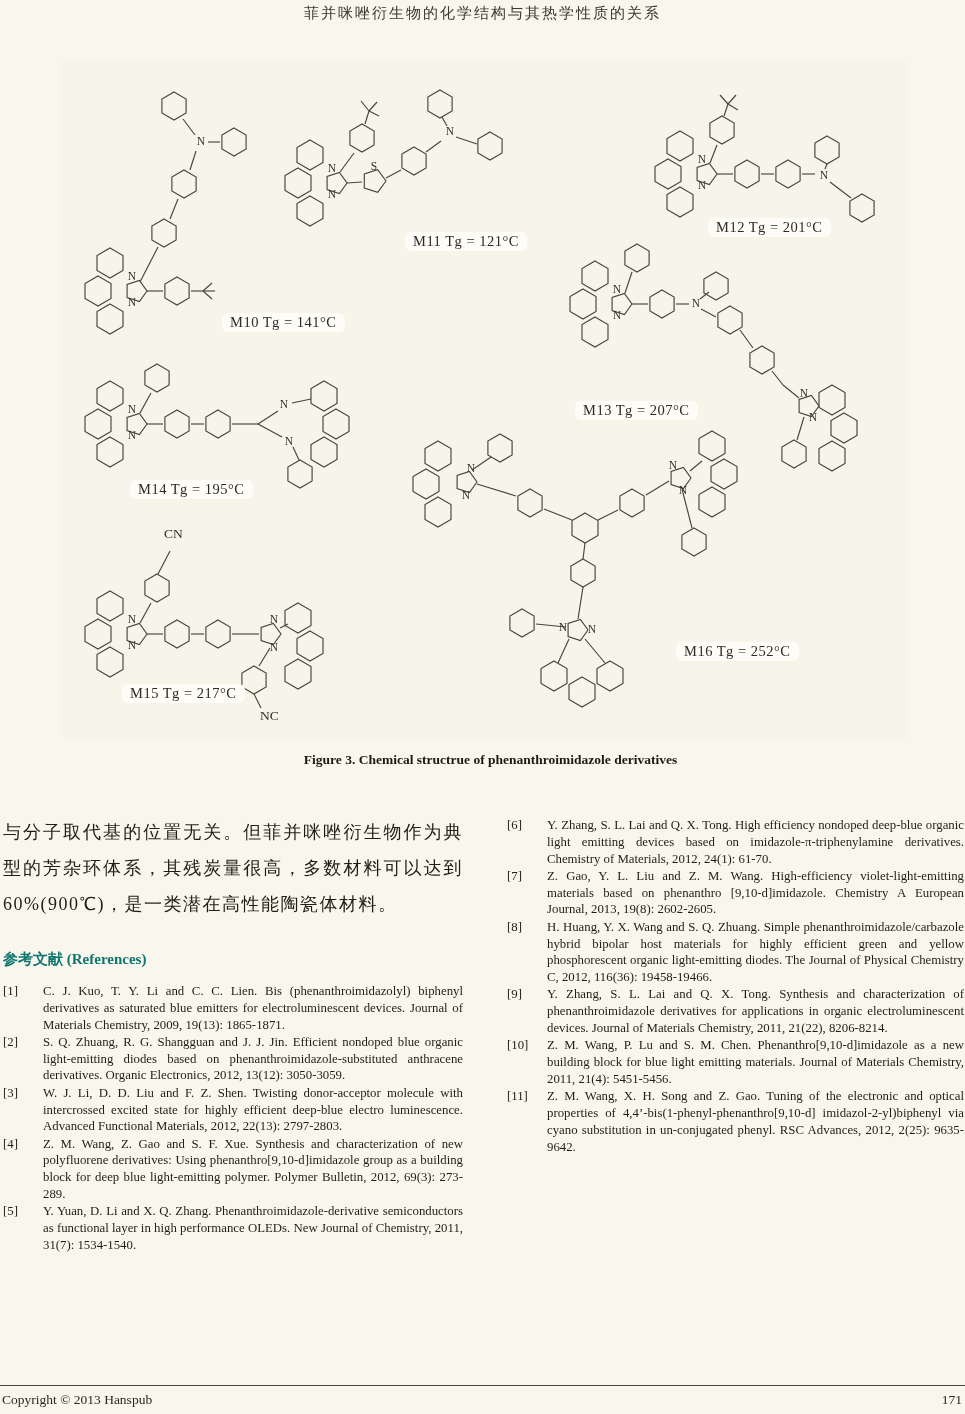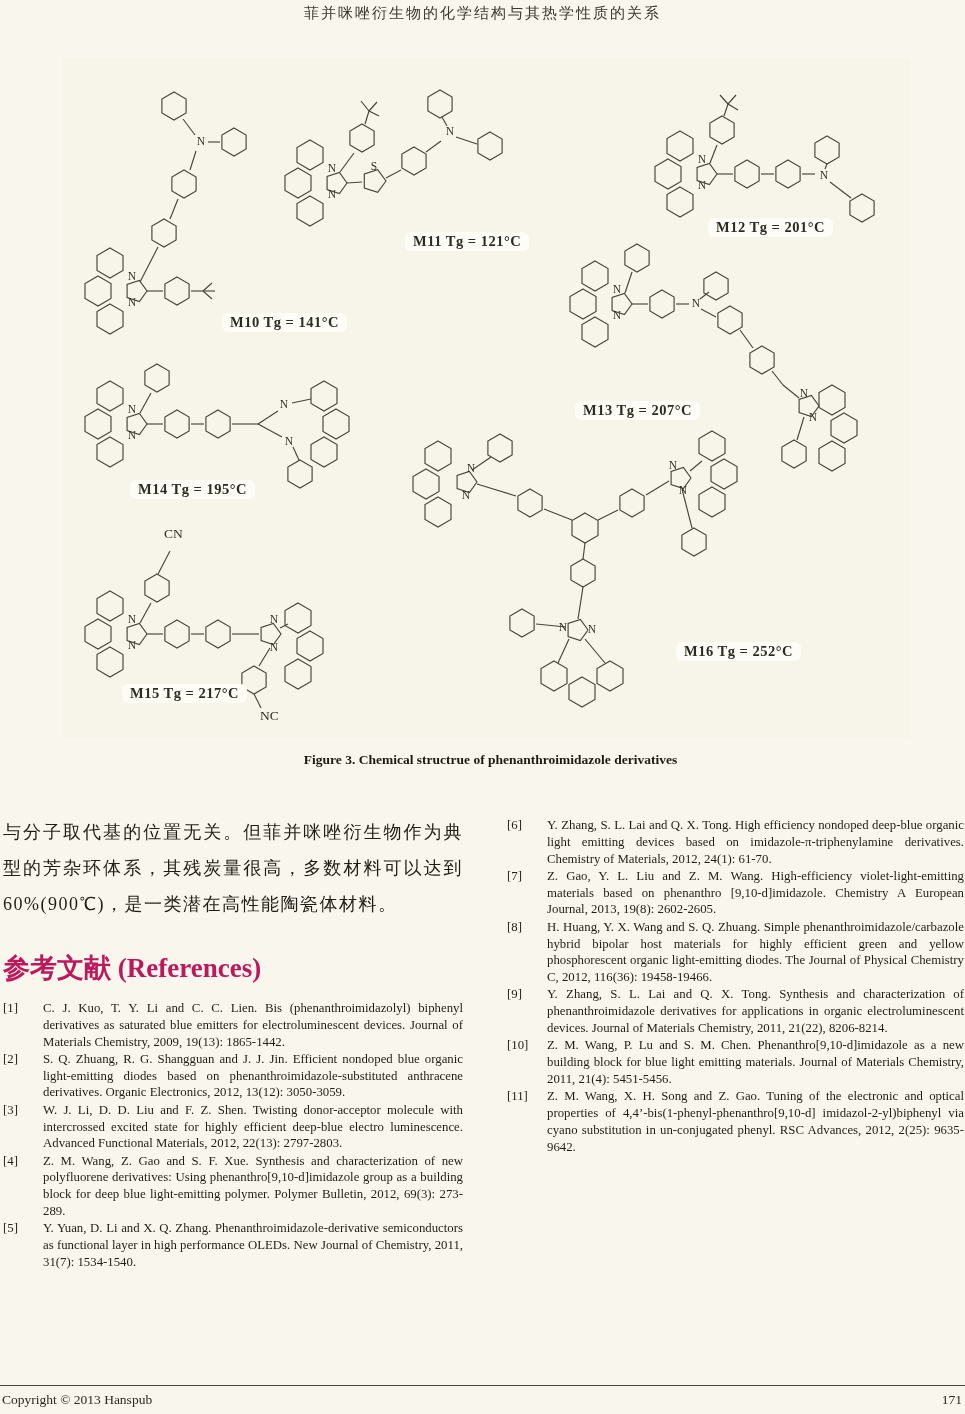--- a/index.html
+++ b/index.html
@@ -20,39 +20,38 @@
   .figure{
     position:absolute;left:62px;top:58px;width:848px;height:680px;
     background:#f7f4ea;
   }
   .figure svg{position:absolute;left:0;top:0;}
   .mol-label{
     position:absolute;
     font-size:14.5px;color:#2e2b23;letter-spacing:0.5px;
     background:#fdfcf6;border-radius:6px;padding:1px 8px;
     white-space:nowrap;
-    font-weight:bold;
   }
   .sub-label{
     position:absolute;font-size:13.5px;color:#2e2b23;
     background:transparent;white-space:nowrap;
   }
   .caption{position:absolute;left:0;top:752px;width:100%;text-align:center;}
   .caption .en{font-weight:bold;font-size:13.5px;color:#1d1a14;padding-left:16px;}
   .caption .zh{font-weight:bold;font-size:14.5px;margin-top:3px;color:#1d1a14;}
   
   .col-left{position:absolute;left:3px;top:814px;width:460px;}
   .col-right{position:absolute;left:507px;top:817px;width:457px;}
   .zh-para{
     font-size:18px;line-height:36px;text-align:justify;
     letter-spacing:1.5px;color:#211e17;
   }
   .refs-heading{
     margin-top:28px;margin-bottom:14px;
-    font-size:27px;font-weight:bold;color:#be185d;
+    font-size:15px;font-weight:bold;color:#0f766e;
   }
   .ref{display:flex;font-size:12.8px;line-height:16.8px;margin:0 0 0.5px 0;color:#211e17;}
   .ref .num{width:40px;flex-shrink:0;}
   .ref .txt{flex:1;text-align:justify;}
   
   .footer-rule{position:absolute;left:0;top:1385px;width:965px;border-top:1.2px solid #4c483f;}
   .footer{
     position:absolute;left:0;top:1392px;width:965px;
     font-size:13.5px;color:#2b2820;
   }
@@ -277,21 +276,21 @@
   <div class="caption">
     <div class="en">Figure 3. Chemical structrue of phenanthroimidazole derivatives</div>
   </div>
 
   <div class="col-left">
     <div class="zh-para">与分子取代基的位置无关。但菲并咪唑衍生物作为典型的芳杂环体系，其残炭量很高，多数材料可以达到60%(900℃)，是一类潜在高性能陶瓷体材料。</div>
     <div class="refs-heading">参考文献  (References)</div>
     <div>
         <div class="ref">
           <span class="num">[1]</span>
-          <span class="txt">C. J. Kuo, T. Y. Li and C. C. Lien. Bis (phenanthroimidazolyl) biphenyl derivatives as saturated blue emitters for electroluminescent devices. Journal of Materials Chemistry, 2009, 19(13): 1865-1442.</span>
+          <span class="txt">C. J. Kuo, T. Y. Li and C. C. Lien. Bis (phenanthroimidazolyl) biphenyl derivatives as saturated blue emitters for electroluminescent devices. Journal of Materials Chemistry, 2009, 19(13): 1865-1871.</span>
         </div>
         <div class="ref">
           <span class="num">[2]</span>
           <span class="txt">S. Q. Zhuang, R. G. Shangguan and J. J. Jin. Efficient nondoped blue organic light-emitting diodes based on phenanthroimidazole-substituted anthracene derivatives. Organic Electronics, 2012, 13(12): 3050-3059.</span>
         </div>
         <div class="ref">
           <span class="num">[3]</span>
           <span class="txt">W. J. Li, D. D. Liu and F. Z. Shen. Twisting donor-acceptor molecule with intercrossed excited state for highly efficient deep-blue electro luminescence. Advanced Functional Materials, 2012, 22(13): 2797-2803.</span>
         </div>
         <div class="ref">

